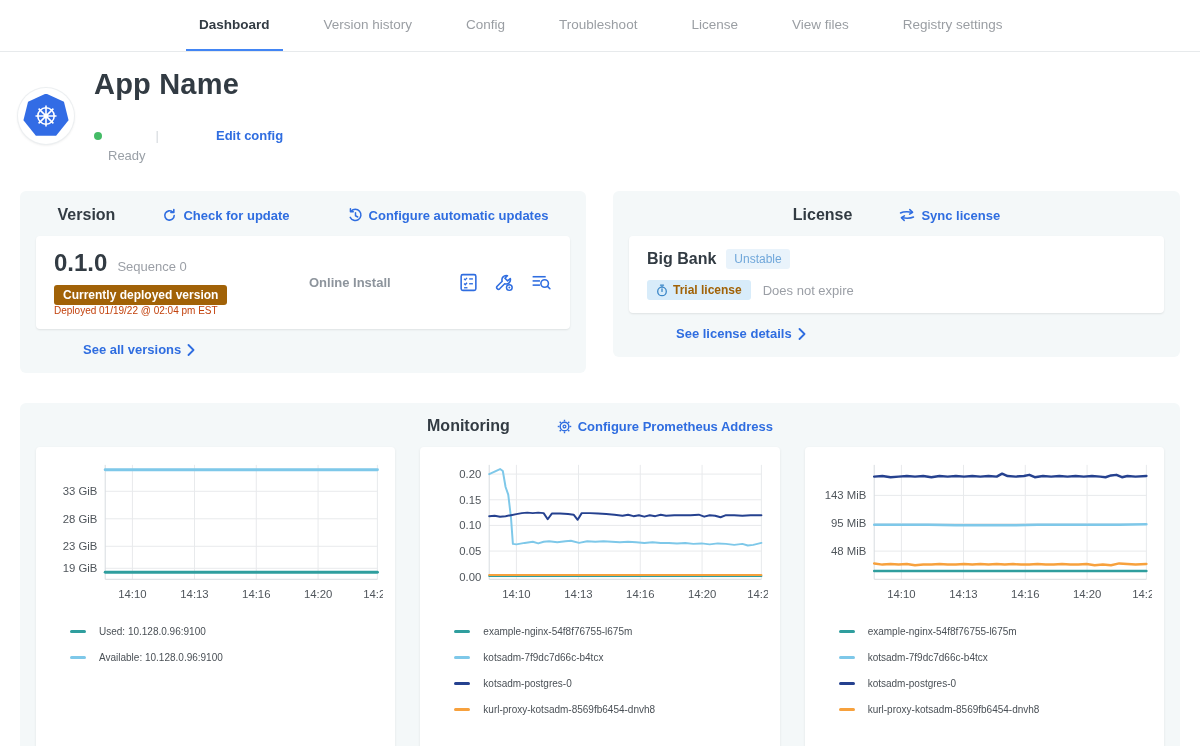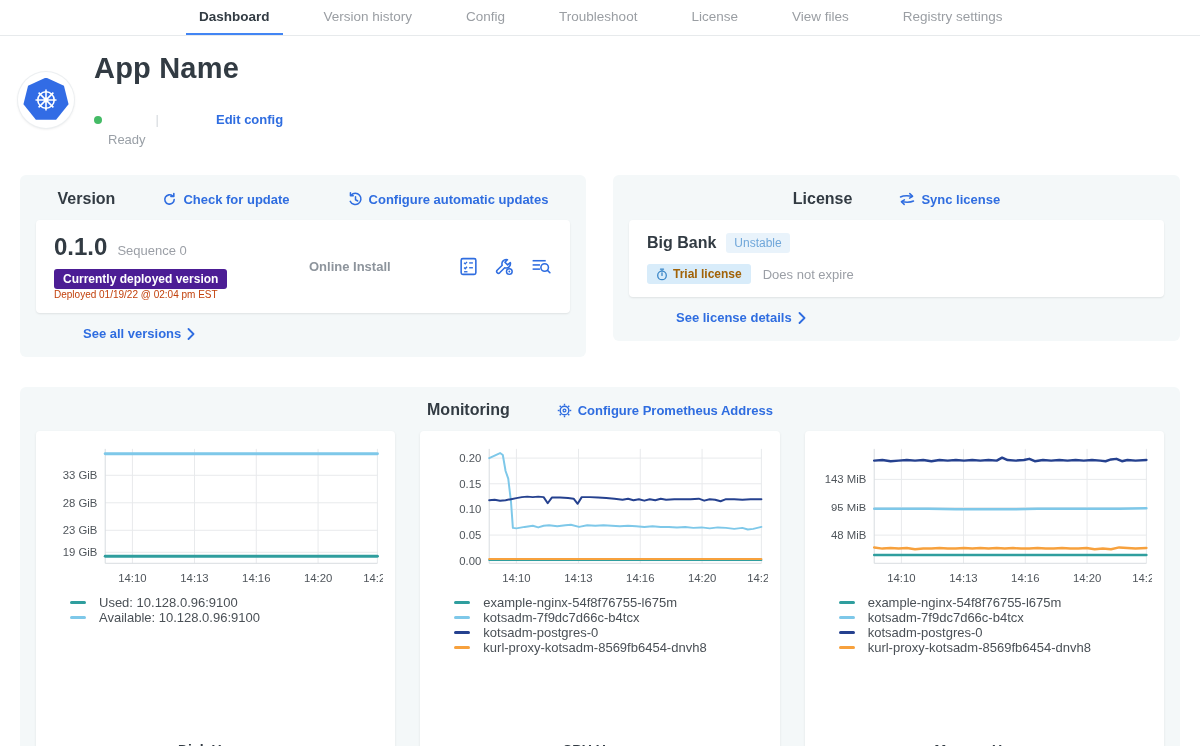--- a/index.html
+++ b/index.html
@@ -1,20 +1,20 @@
 <!DOCTYPE html>
 <html><head>
 <meta charset="utf-8">
 <style>
   * { margin:0; padding:0; box-sizing:border-box; }
   html,body { width:1200px; height:746px; background:#fff;
     font-family:"Liberation Sans", sans-serif; color:#323b43; overflow:hidden; }
 
   
-  .nav { height:36px; border-bottom:1px solid #e7eaec; display:flex; align-items:stretch;
+  .nav { height:52px; border-bottom:1px solid #e7eaec; display:flex; align-items:stretch;
          padding-left:172px; background:#fff; }
   .tab { display:flex; align-items:center; padding:0 13px; margin:0 14px; font-size:13.5px;
          color:#9a9ea3; cursor:pointer; border-bottom:2px solid transparent; }
   .tab.active { color:#323b43; font-weight:700; border-bottom:2px solid #4285f4; }
 
   
   .app-header { display:flex; align-items:center; padding:16px 20px 18px 18px; }
   .app-logo-wrap { width:56px; height:56px; border-radius:50%; background:#fff;
      box-shadow:0 0 0 1px #eceff1, 0 1px 3px rgba(0,0,0,.12); display:flex;
      align-items:center; justify-content:center; }
@@ -38,21 +38,21 @@
   .panel-head { display:flex; align-items:center; justify-content:center; }
   .panel-title { font-size:16px; font-weight:700; }
   .panel-links { display:flex; gap:11px; }
   .inner-card { background:#fff; border-radius:4px; box-shadow:0 1px 2px rgba(0,0,0,.09);
      margin-top:12px; padding:13px 18px; }
   .version-inner { display:flex; align-items:center; }
   .version-left { width:255px; }
   .version-number-row { display:flex; align-items:baseline; gap:10px; }
   .version-number { font-size:24px; font-weight:700; }
   .sequence { font-size:13px; color:#9b9fa6; }
-  .badge-green { display:inline-block; margin-top:8px; background:#4c1d95; color:#fff;
+  .badge-green { display:inline-block; margin-top:8px; background:#a16207; color:#fff;
      font-size:12px; font-weight:700; padding:3px 9px; border-radius:3px; }
   .deployed-at { font-size:10px; color:#c2410c; }
   .install-type { font-size:13px; font-weight:700; color:#8d949c; flex:1; }
   .version-actions { display:flex; gap:15px; align-items:center; }
   .icon-btn { cursor:pointer; display:flex; }
   .see-link { margin-top:13px; display:inline-flex; }
 
   .license-name-row { display:flex; align-items:center; gap:10px; }
   .license-name { font-size:16px; font-weight:700; }
   .badge-channel { background:#e9f3fb; color:#70a7da; font-size:12px; padding:3px 8px;
@@ -62,21 +62,21 @@
      padding:3px 9px; border-radius:3px; display:inline-flex; align-items:center; gap:5px; }
   .expiry { font-size:13px; color:#9b9fa6; }
 
   
   .monitoring { margin:30px 20px 0; background:#f4f8f9; border-radius:6px; padding:14px 16px 16px; }
   .charts-row { display:flex; gap:25px; margin-top:12px; }
   .chart-card { flex:1; background:#fff; border-radius:4px; box-shadow:0 1px 3px rgba(0,0,0,.08);
      padding:10px 12px 16px; height:343px; display:flex; flex-direction:column; }
   .chart-svg svg { display:block; width:100%; }
   .legend { margin:4px 0 0 22px; }
-  .legend-row { display:flex; align-items:center; font-size:13px; color:#4a5056; }
+  .legend-row { display:flex; align-items:center; margin-top:15px; font-size:10px; color:#4a5056; }
   .legend-swatch { width:16px; height:3px; border-radius:2px; margin-right:13px; flex:none; }
   .chart-title { margin-top:auto; text-align:center; font-size:14px; font-weight:700; padding-top:14px; }
   svg text { font-family:"Liberation Sans", sans-serif; }
 </style>
 </head>
 <body>
 
 <div class="nav">
   <div class="tab active">Dashboard</div>
   <div class="tab">Version history</div>

